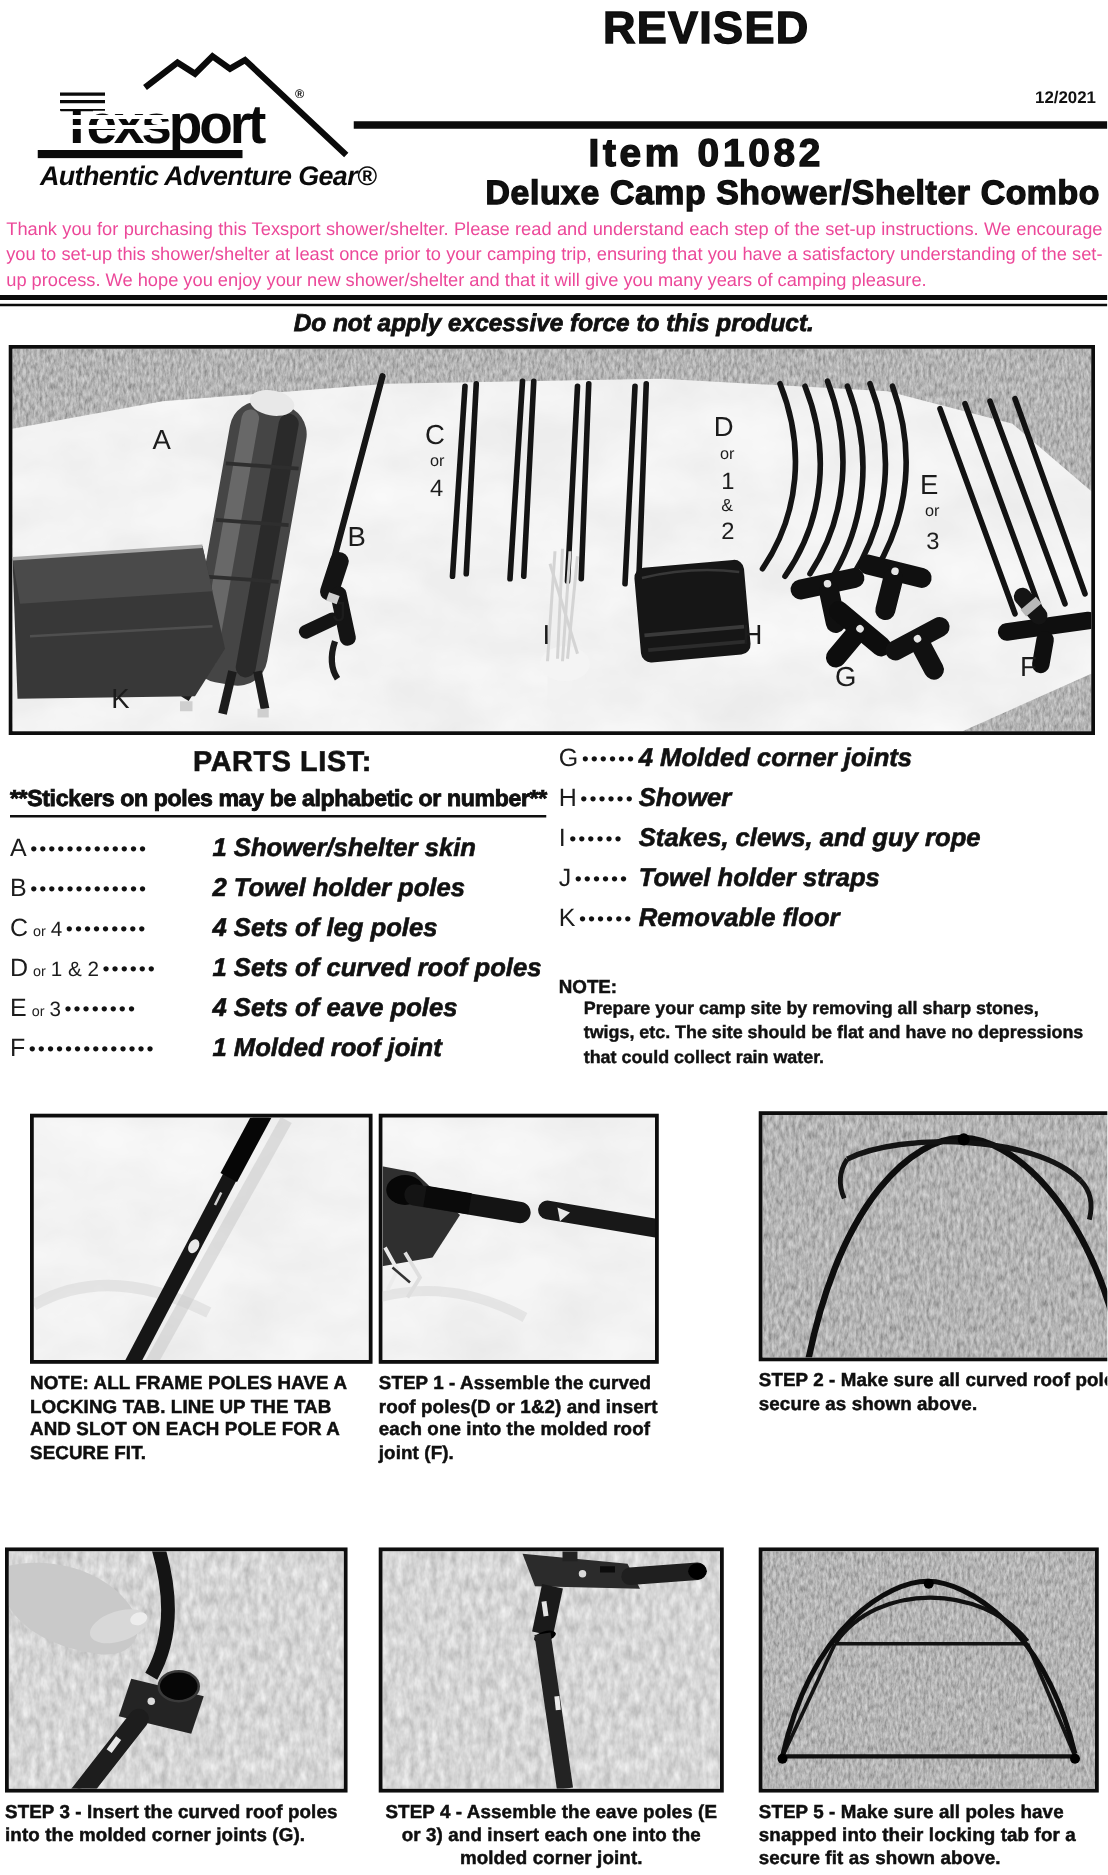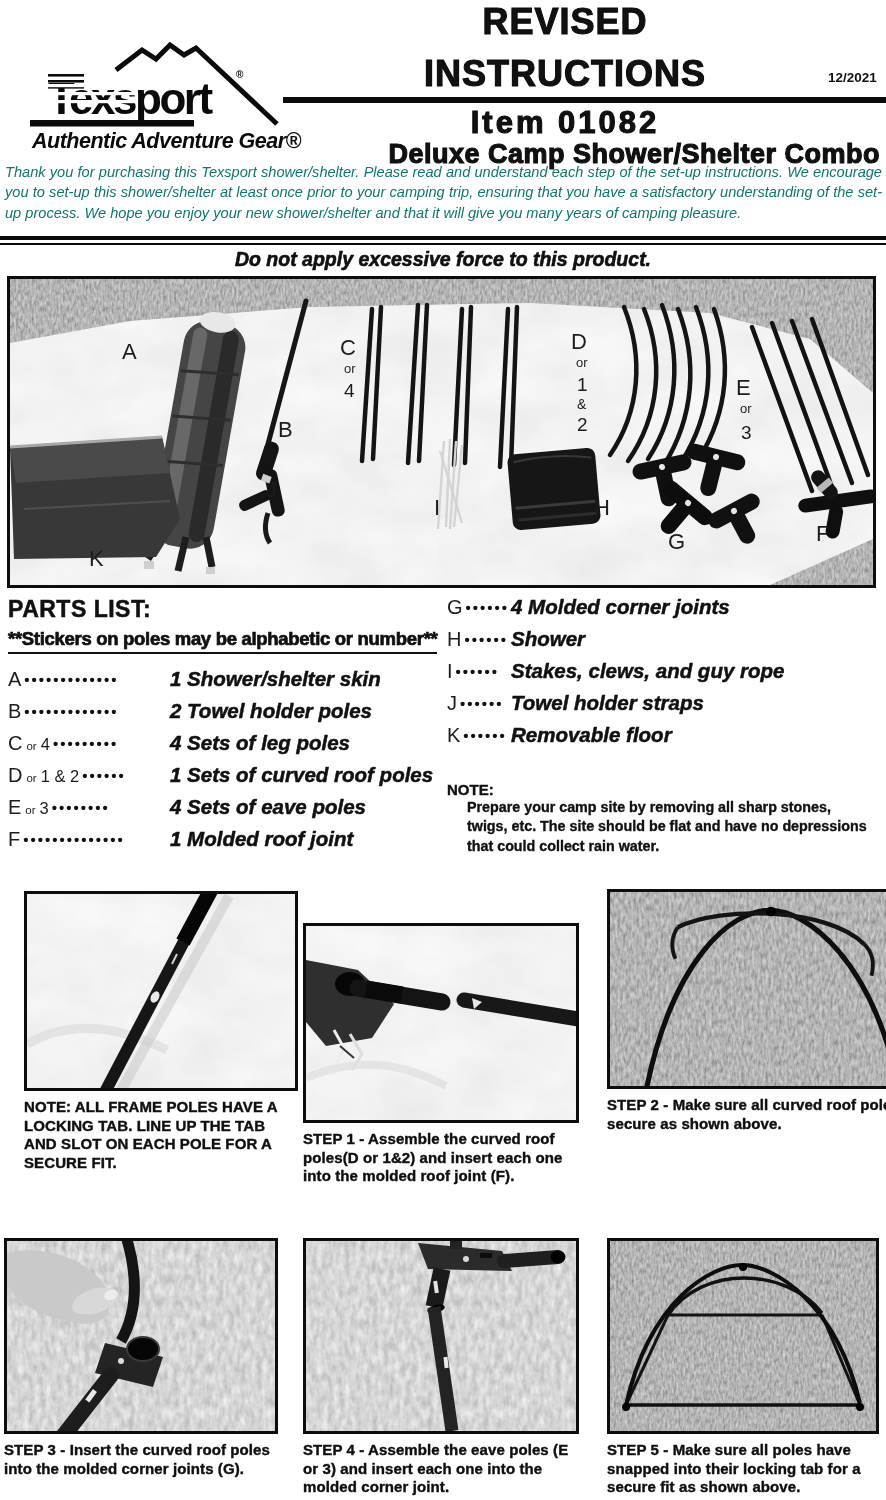--- a/index.html
+++ b/index.html
@@ -9,53 +9,53 @@
   .hv{font-weight:900;-webkit-text-stroke:1.1px #0c0c0c;}
   .hv2{font-weight:900;-webkit-text-stroke:0.6px #0c0c0c;}
 
   .t-revised{left:285px;top:1px;width:560px;text-align:center;font-size:36px;letter-spacing:1px;}
   .t-instructions{left:285px;top:53px;width:560px;text-align:center;font-size:36px;letter-spacing:1px;}
   .t-date{left:828px;top:70px;font-size:13.5px;font-weight:700;}
   .rule1{left:283px;top:97px;width:603px;height:6px;background:#0b0b0b;}
   .t-item{left:285px;top:105px;width:560px;text-align:center;font-size:31px;letter-spacing:3px;}
   .t-product{left:285px;top:139px;width:595px;text-align:right;font-size:27px;letter-spacing:0.5px;}
 
-  .intro{left:5px;top:162px;width:877px;font-size:14.6px;line-height:1.4;color:#0f766e;text-align:justify;font-style:italic;}
+  .intro{left:5px;top:174px;width:877px;font-size:14.6px;line-height:1.4;color:#ec4899;text-align:justify;}
   .rule2{left:0;top:236px;width:886px;height:3px;border-top:4px solid #0b0b0b;border-bottom:2px solid #0b0b0b;}
   .warning{left:0;top:248px;width:886px;text-align:center;font-style:italic;font-size:19.5px;}
 
   .main-photo{left:7px;top:276px;width:869px;height:312px;border:3px solid #0d0d0d;box-sizing:border-box;background:#cfcfcf;}
   .main-photo svg{display:block;}
 
   .parts-left{left:8px;top:596px;width:436px;}
-  .pl-title{font-size:23px;font-weight:700;letter-spacing:0.5px;-webkit-text-stroke:0.5px #111;}
+  .pl-title{font-size:23px;font-weight:700;letter-spacing:0.5px;text-align:center;-webkit-text-stroke:0.5px #111;}
   .pl-stickers{display:inline-block;margin-top:5px;font-size:18.5px;font-weight:900;-webkit-text-stroke:0.7px #0d0d0d;
                border-bottom:2.5px solid #0f0f0f;padding-bottom:2px;letter-spacing:-0.3px;}
   .plist{margin-top:13px;}
   .prow{display:flex;align-items:baseline;height:32px;}
   .plead{flex:0 0 162px;display:flex;align-items:baseline;overflow:hidden;white-space:nowrap;}
   .plead.r{flex:0 0 64px;}
   .pletter{font-size:20px;font-weight:400;color:#1c1c1c;}
   .p-or{font-size:11.5px;margin:0 4px;color:#222;}
   .p-alt{font-size:16.5px;color:#1c1c1c;}
   .pdots{flex:1;overflow:hidden;white-space:nowrap;font-size:15px;font-weight:900;letter-spacing:2px;
          transform:translateY(-1px);margin-left:3px;}
   .pdesc{font-size:20.5px;font-weight:700;white-space:nowrap;font-style:italic;-webkit-text-stroke:0.5px #111;}
 
   .parts-right{left:447px;top:595px;width:438px;}
   .note-block{margin-top:26px;}
   .note-title{font-size:15px;font-weight:700;-webkit-text-stroke:0.4px #111;}
   .note-body{font-size:14.3px;font-weight:700;padding-left:20px;width:400px;line-height:1.36;-webkit-text-stroke:0.35px #111;}
 
   .cell{position:absolute;}
   .c1r1{left:4px;top:891px;width:274px;padding-left:20px;}
-  .c2r1{left:303px;top:891px;width:276px;margin-top:32px;}
+  .c2r1{left:303px;top:891px;width:224px;}
   .c3r1{left:607px;top:889px;width:328px;}
   .c1r2{left:4px;top:1238px;width:274px;}
-  .c2r2{left:303px;top:1238px;width:276px;}
+  .c2r2{left:303px;top:1238px;width:276px;text-align:center;}
   .c3r2{left:607px;top:1238px;width:272px;}
   .sphoto{border:3px solid #0d0d0d;box-sizing:border-box;height:200px;overflow:hidden;background:#d8d8d8;}
   .r2 .sphoto{height:196px;}
   .sphoto svg{display:block;width:100%;height:100%;}
   .scaption{margin-top:7px;font-size:15px;font-weight:700;line-height:1.24;-webkit-text-stroke:0.4px #111;letter-spacing:0.1px;color:#0f0f0f;}
 
   .logo-wrap{left:6px;top:32px;width:276px;height:132px;margin-left:24px;}
   text{font-family:"Liberation Sans",sans-serif;}
 </style>
 </head>
@@ -100,21 +100,20 @@
         <rect x="16" y="52" width="90" height="3.2" fill="#ffffff"></rect>
         <rect x="16" y="60" width="90" height="3.2" fill="#ffffff"></rect>
         <rect x="16" y="68" width="90" height="3.2" fill="#ffffff"></rect>
       </g>
       <rect x="0" y="88" width="164" height="6.5" fill="#0a0a0a"></rect>
       <text x="2" y="116" font-size="21.5" font-weight="700" font-style="italic" letter-spacing="-0.5" fill="#0a0a0a">Authentic Adventure Gear®</text>
     </svg>
   </div>
 
   <div class="abs t-revised hv">REVISED</div>
-  <div class="abs t-instructions hv">INSTRUCTIONS</div>
   <div class="abs t-date">12/2021</div>
   <div class="abs rule1"></div>
   <div class="abs t-item hv">Item 01082</div>
   <div class="abs t-product hv">Deluxe Camp Shower/Shelter Combo</div>
 
   <div class="abs intro">Thank you for purchasing this Texsport shower/shelter. Please read and understand each step of the set-up instructions. We encourage you to set-up this shower/shelter at least once prior to your camping trip, ensuring that you have a satisfactory understanding of the set-up process. We hope you enjoy your new shower/shelter and that it will give you many years of camping pleasure.</div>
 
   <div class="abs rule2"></div>
   <div class="abs warning hv2">Do not apply excessive force to this product.</div>
 

